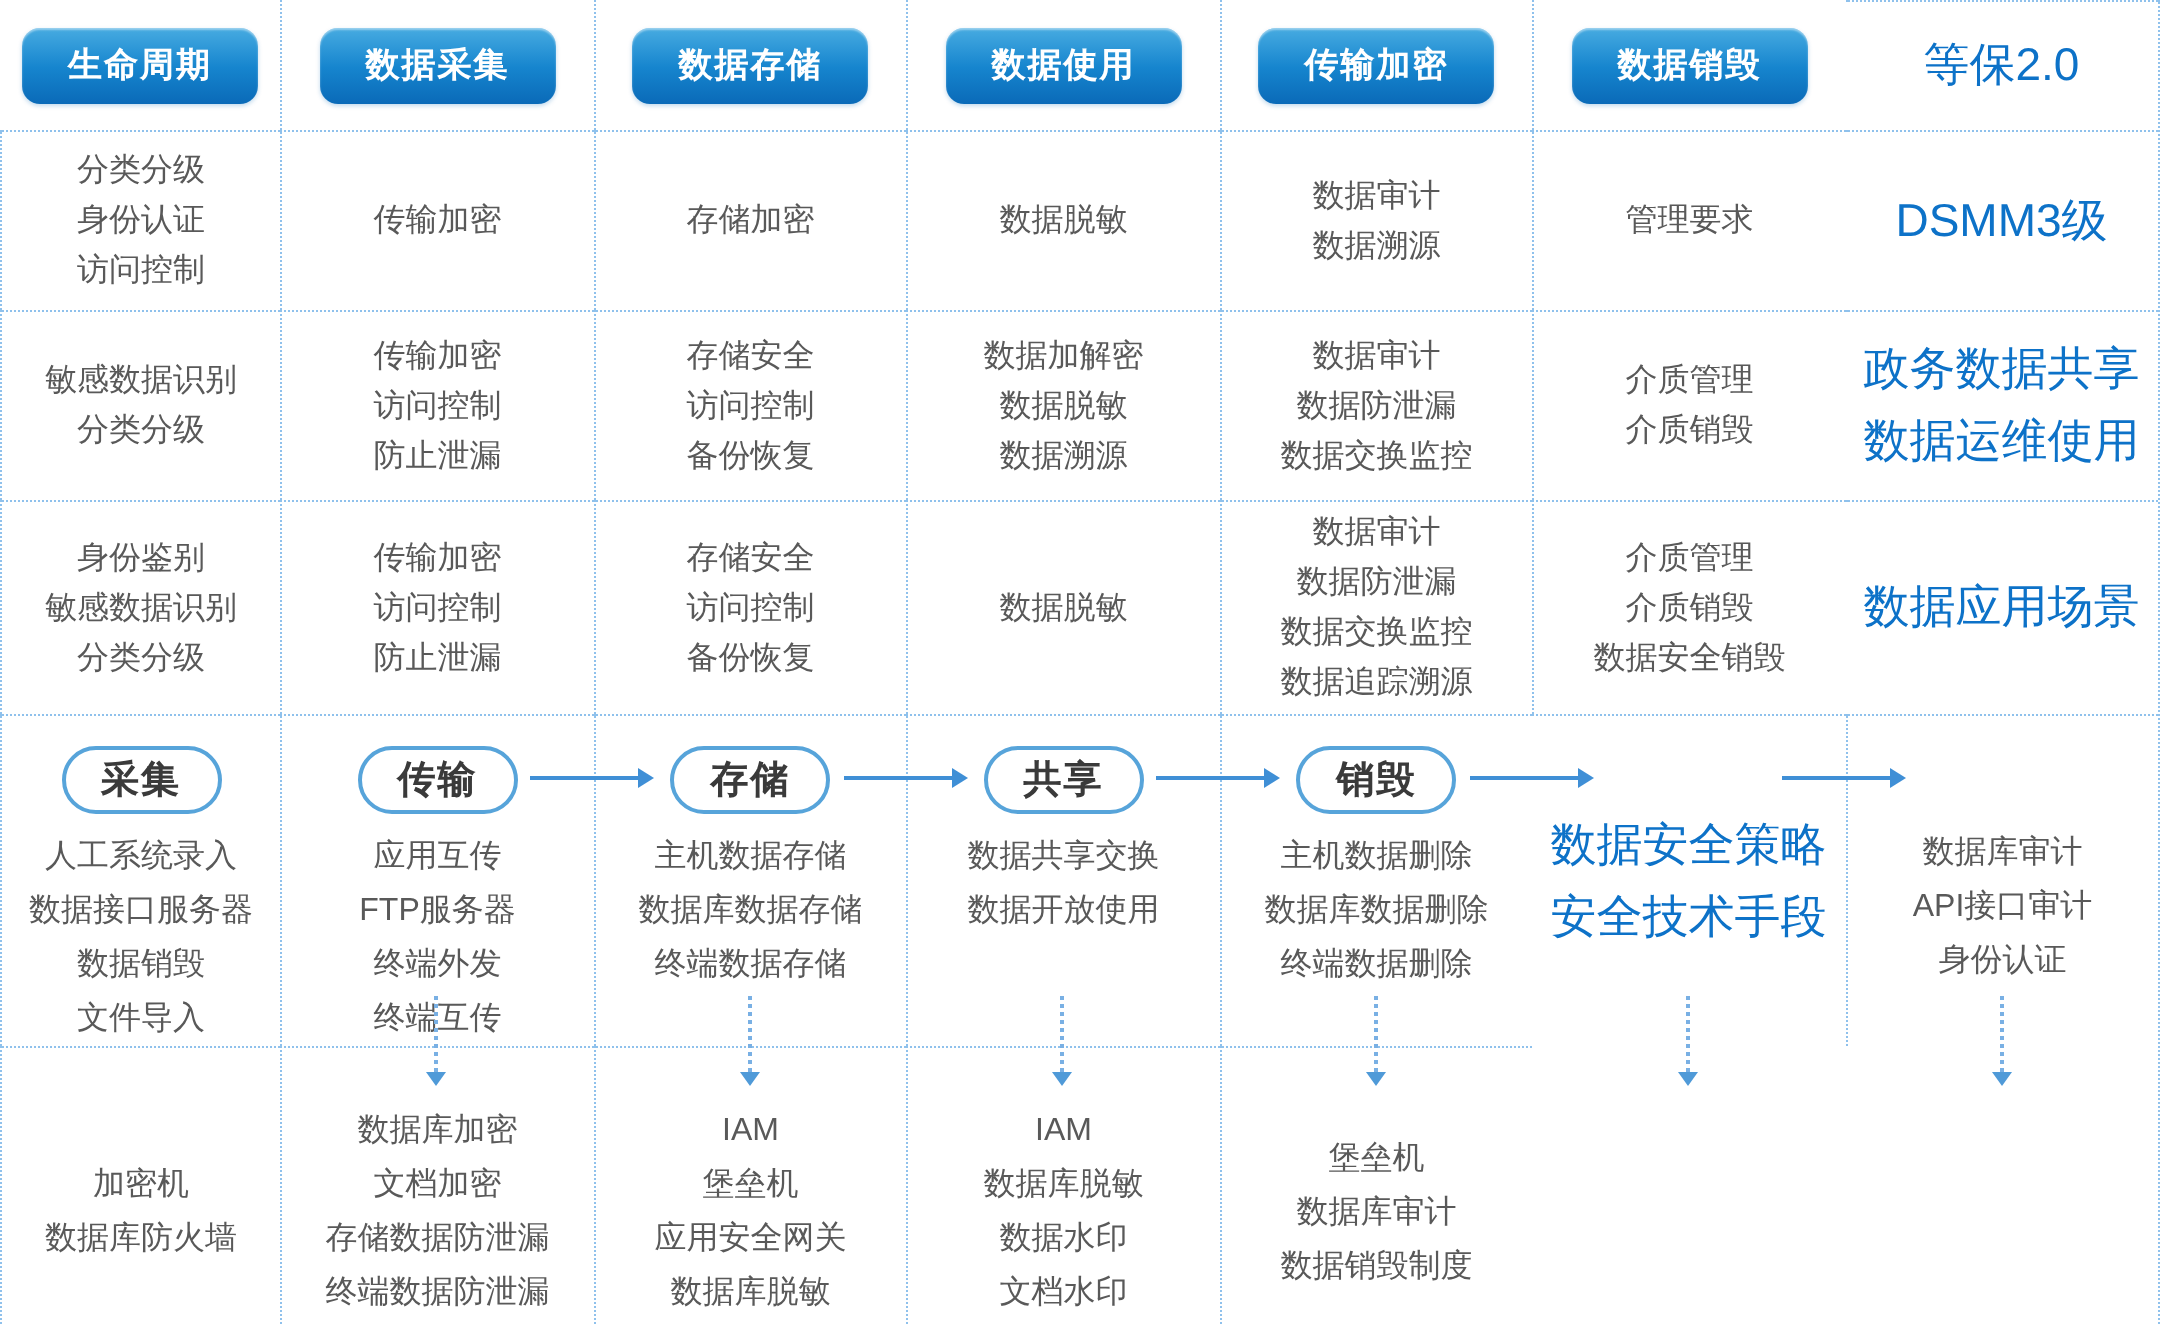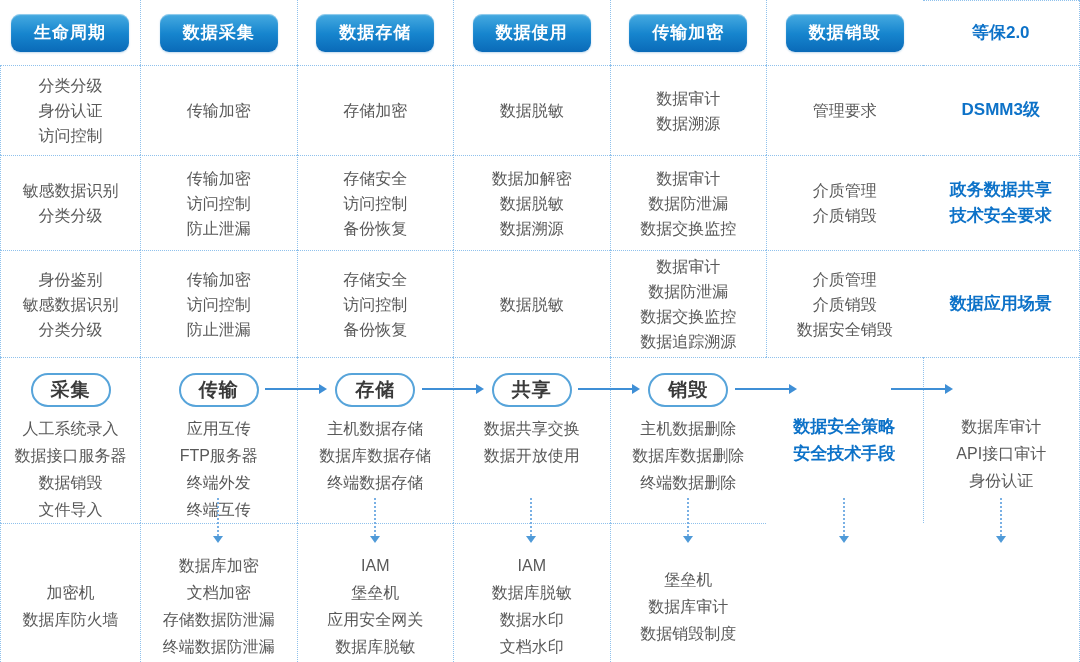--- a/index.html
+++ b/index.html
@@ -35,21 +35,21 @@
     min-width:118px;height:38px;
     padding:0 14px;
     display:flex;align-items:center;justify-content:center;
     color:#ffffff;font-size:17px;font-weight:700;letter-spacing:1px;
     border-radius:9px;
     background:linear-gradient(180deg,#47abe1 0%,#1685ce 52%,#0a6ab8 100%);
     box-shadow:inset 0 1px 1px rgba(255,255,255,.45), 0 1px 2px rgba(10,106,184,.25);
   }
   .row-label{
     color:var(--label-blue);
-    font-size:17px;font-weight:700;
+    font-size:23px;font-weight:400;
     line-height:1.55;
     white-space:pre-line;
   }
   .cell-text{
     color:var(--cell-text);
     font-size:16px;line-height:25px;
     white-space:pre-line;
   }
   
   .scenario{
@@ -172,21 +172,21 @@
 数据防泄漏
 数据交换监控</div>
     </div>
   <div class="cell">
       <div class="cell-text">介质管理
 介质销毁</div>
     </div>
 
   <div class="cell col1">
     <div class="row-label">政务数据共享
-技术安全要求</div>
+数据运维使用</div>
   </div>
   <div class="cell">
       <div class="cell-text">身份鉴别
 敏感数据识别
 分类分级</div>
     </div>
   <div class="cell">
       <div class="cell-text">传输加密
 访问控制
 防止泄漏</div>

